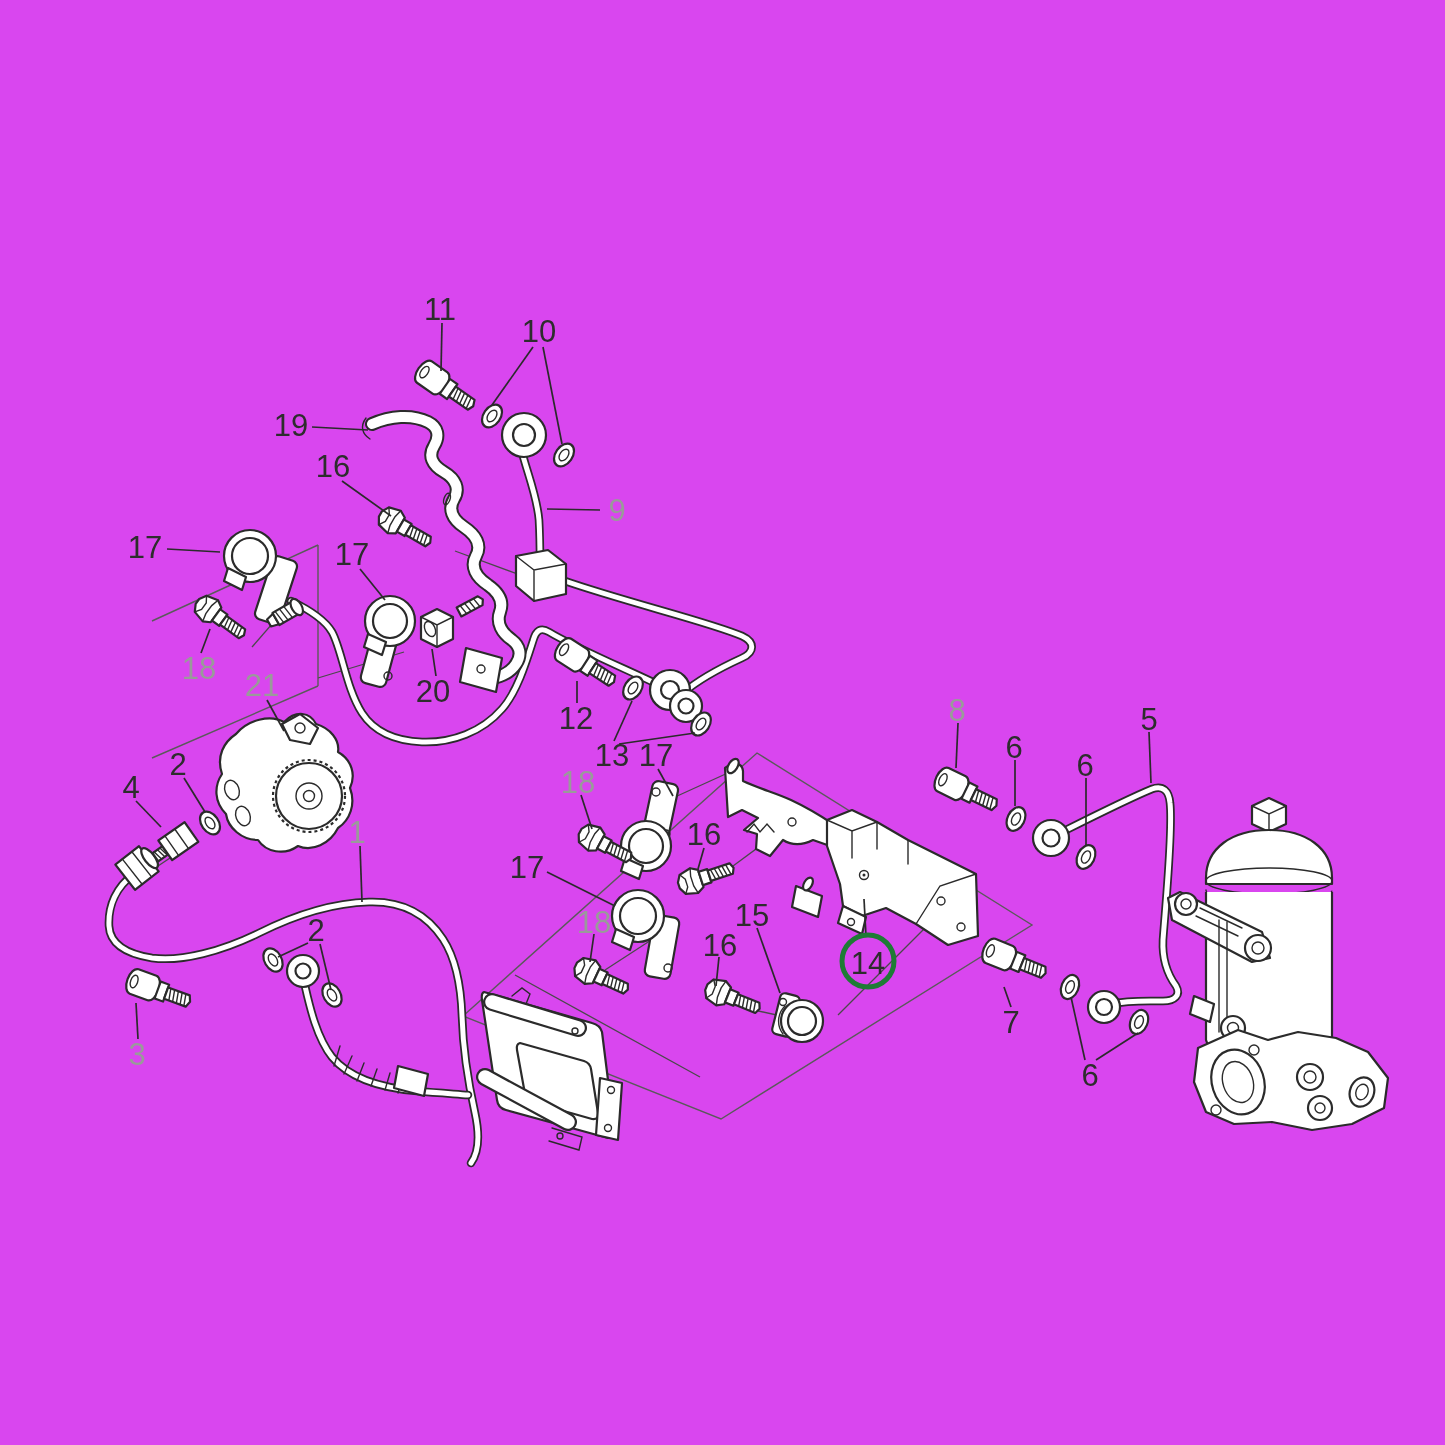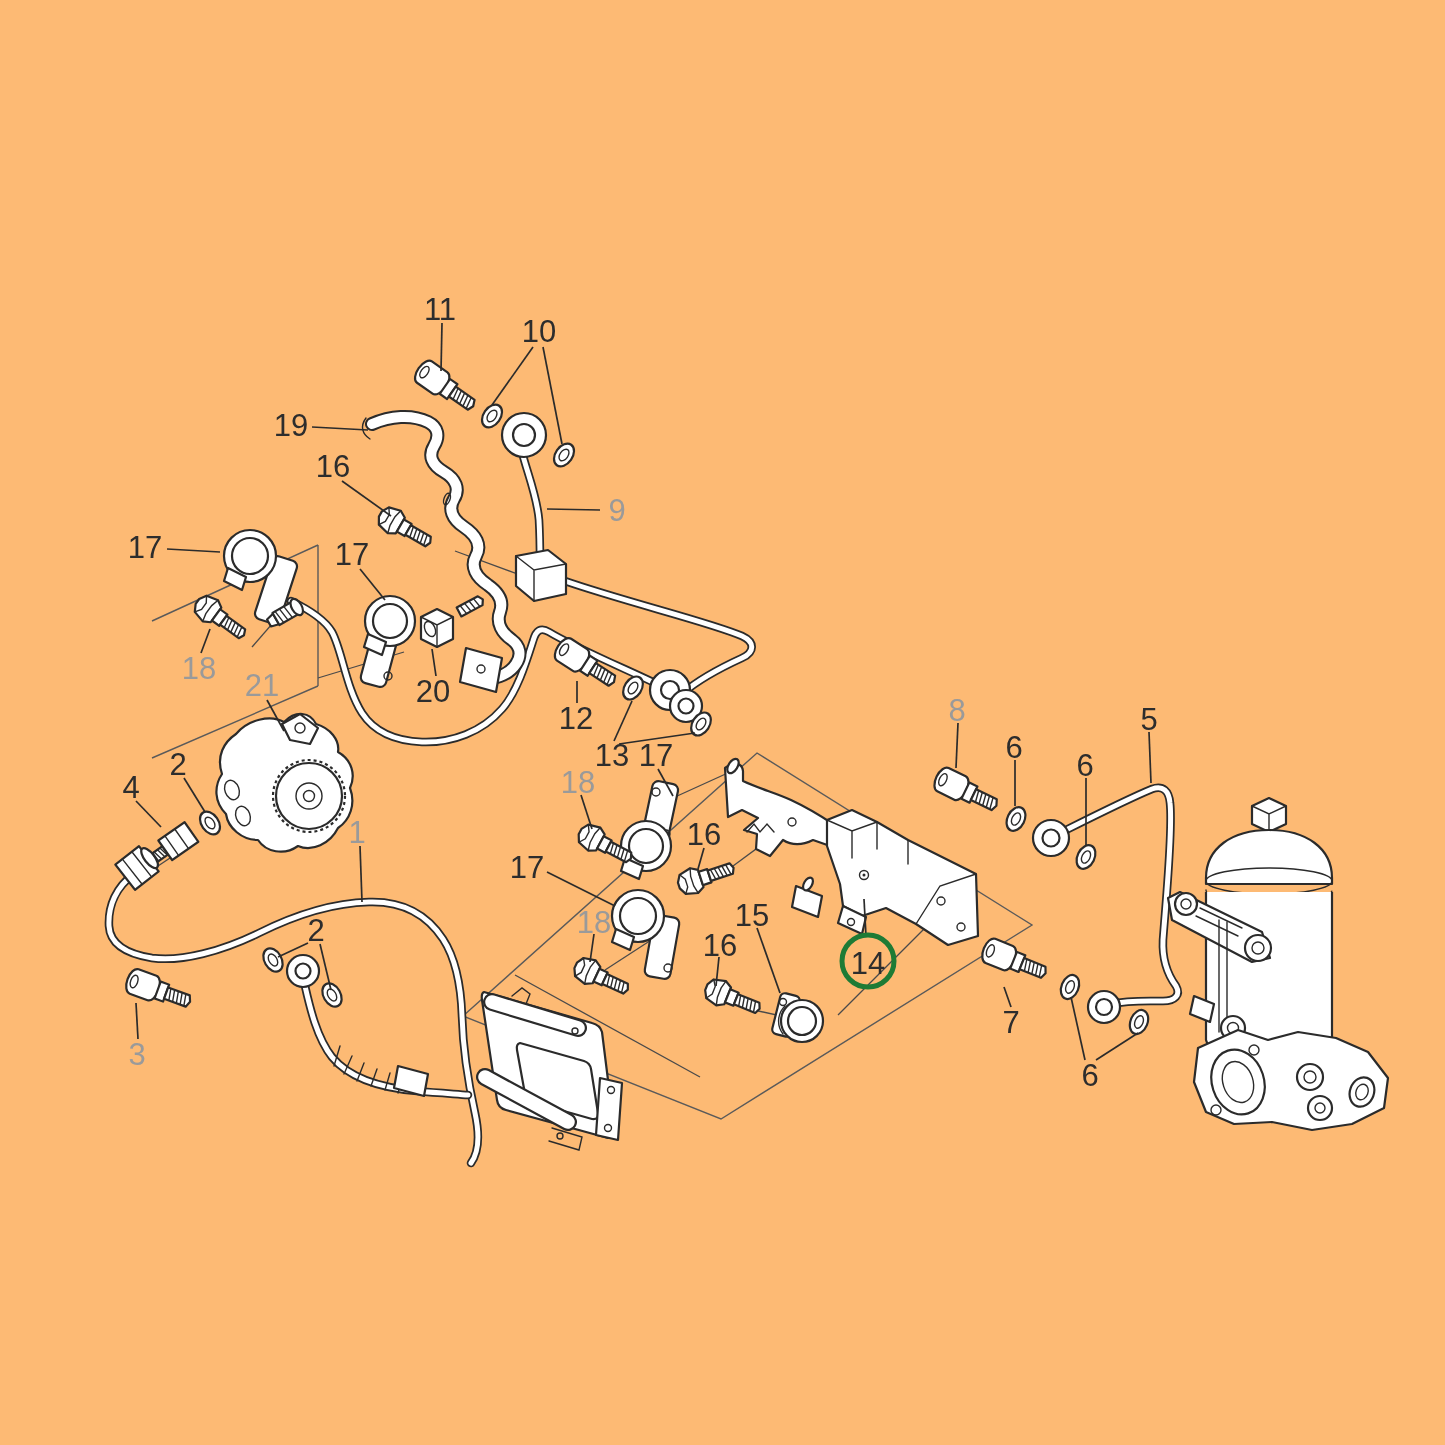--- a/index.html
+++ b/index.html
@@ -1,16 +1,16 @@
 <!DOCTYPE html>
 <html><head>
 <meta charset="utf-8">
 <style>
   html,body{margin:0;padding:0;background:#fff;}
-  #stage{position:relative;width:1445px;height:1445px;background:#fdba74;overflow:hidden;
+  #stage{position:relative;width:1445px;height:1445px;background:#d946ef;overflow:hidden;
          font-family:"Liberation Sans", sans-serif;}
   svg{position:absolute;left:0;top:0;}
   .fw{fill:#ffffff;stroke:#2b2b2b;stroke-width:2.2;stroke-linejoin:round}
   .thin{stroke:#2b2b2b;stroke-width:1.4;fill:none;stroke-linecap:round}
   .tube-o{stroke:#2b2b2b;stroke-width:8.5;fill:none;stroke-linecap:round}
   .tube-i{stroke:#ffffff;stroke-width:5;fill:none;stroke-linecap:round}
   .band-o{stroke:#2b2b2b;stroke-width:14;fill:none;stroke-linecap:round;stroke-linejoin:round}
   .band-i{stroke:#ffffff;stroke-width:10;fill:none;stroke-linecap:round;stroke-linejoin:round}
   .cap-o{stroke:#2b2b2b;stroke-width:18;fill:none;stroke-linecap:round}
   .cap-i{stroke:#ffffff;stroke-width:13.5;fill:none;stroke-linecap:round}

